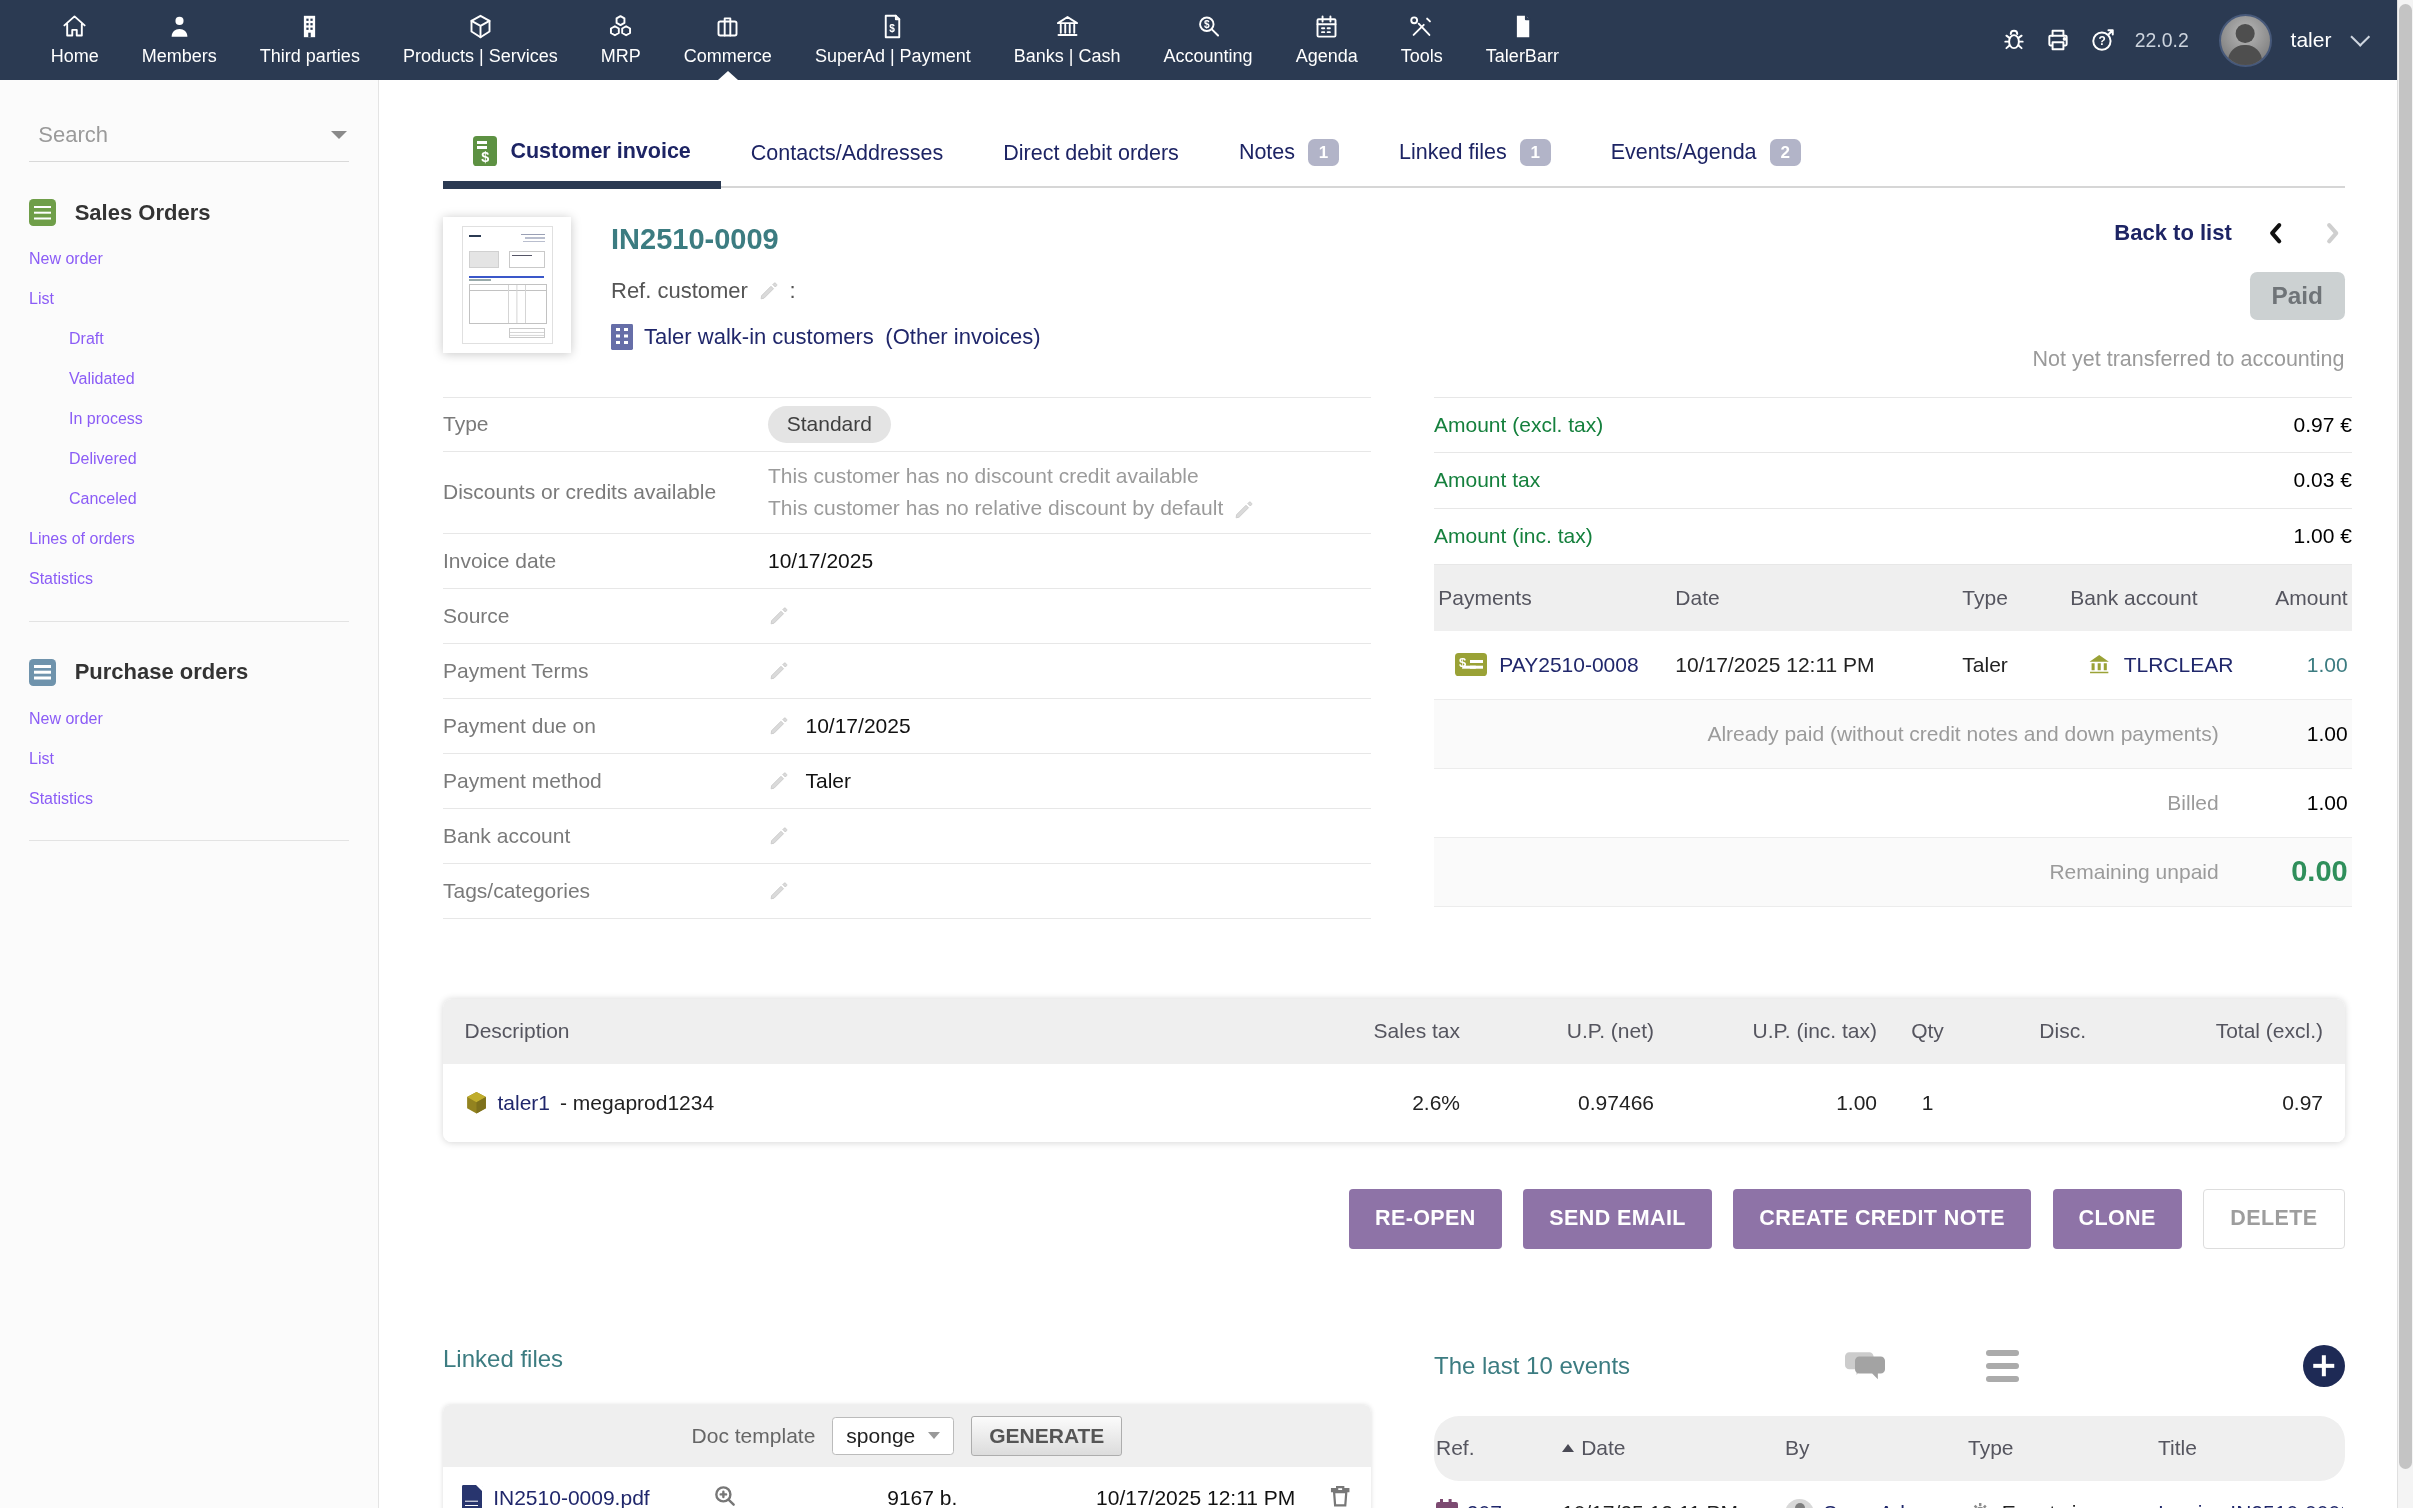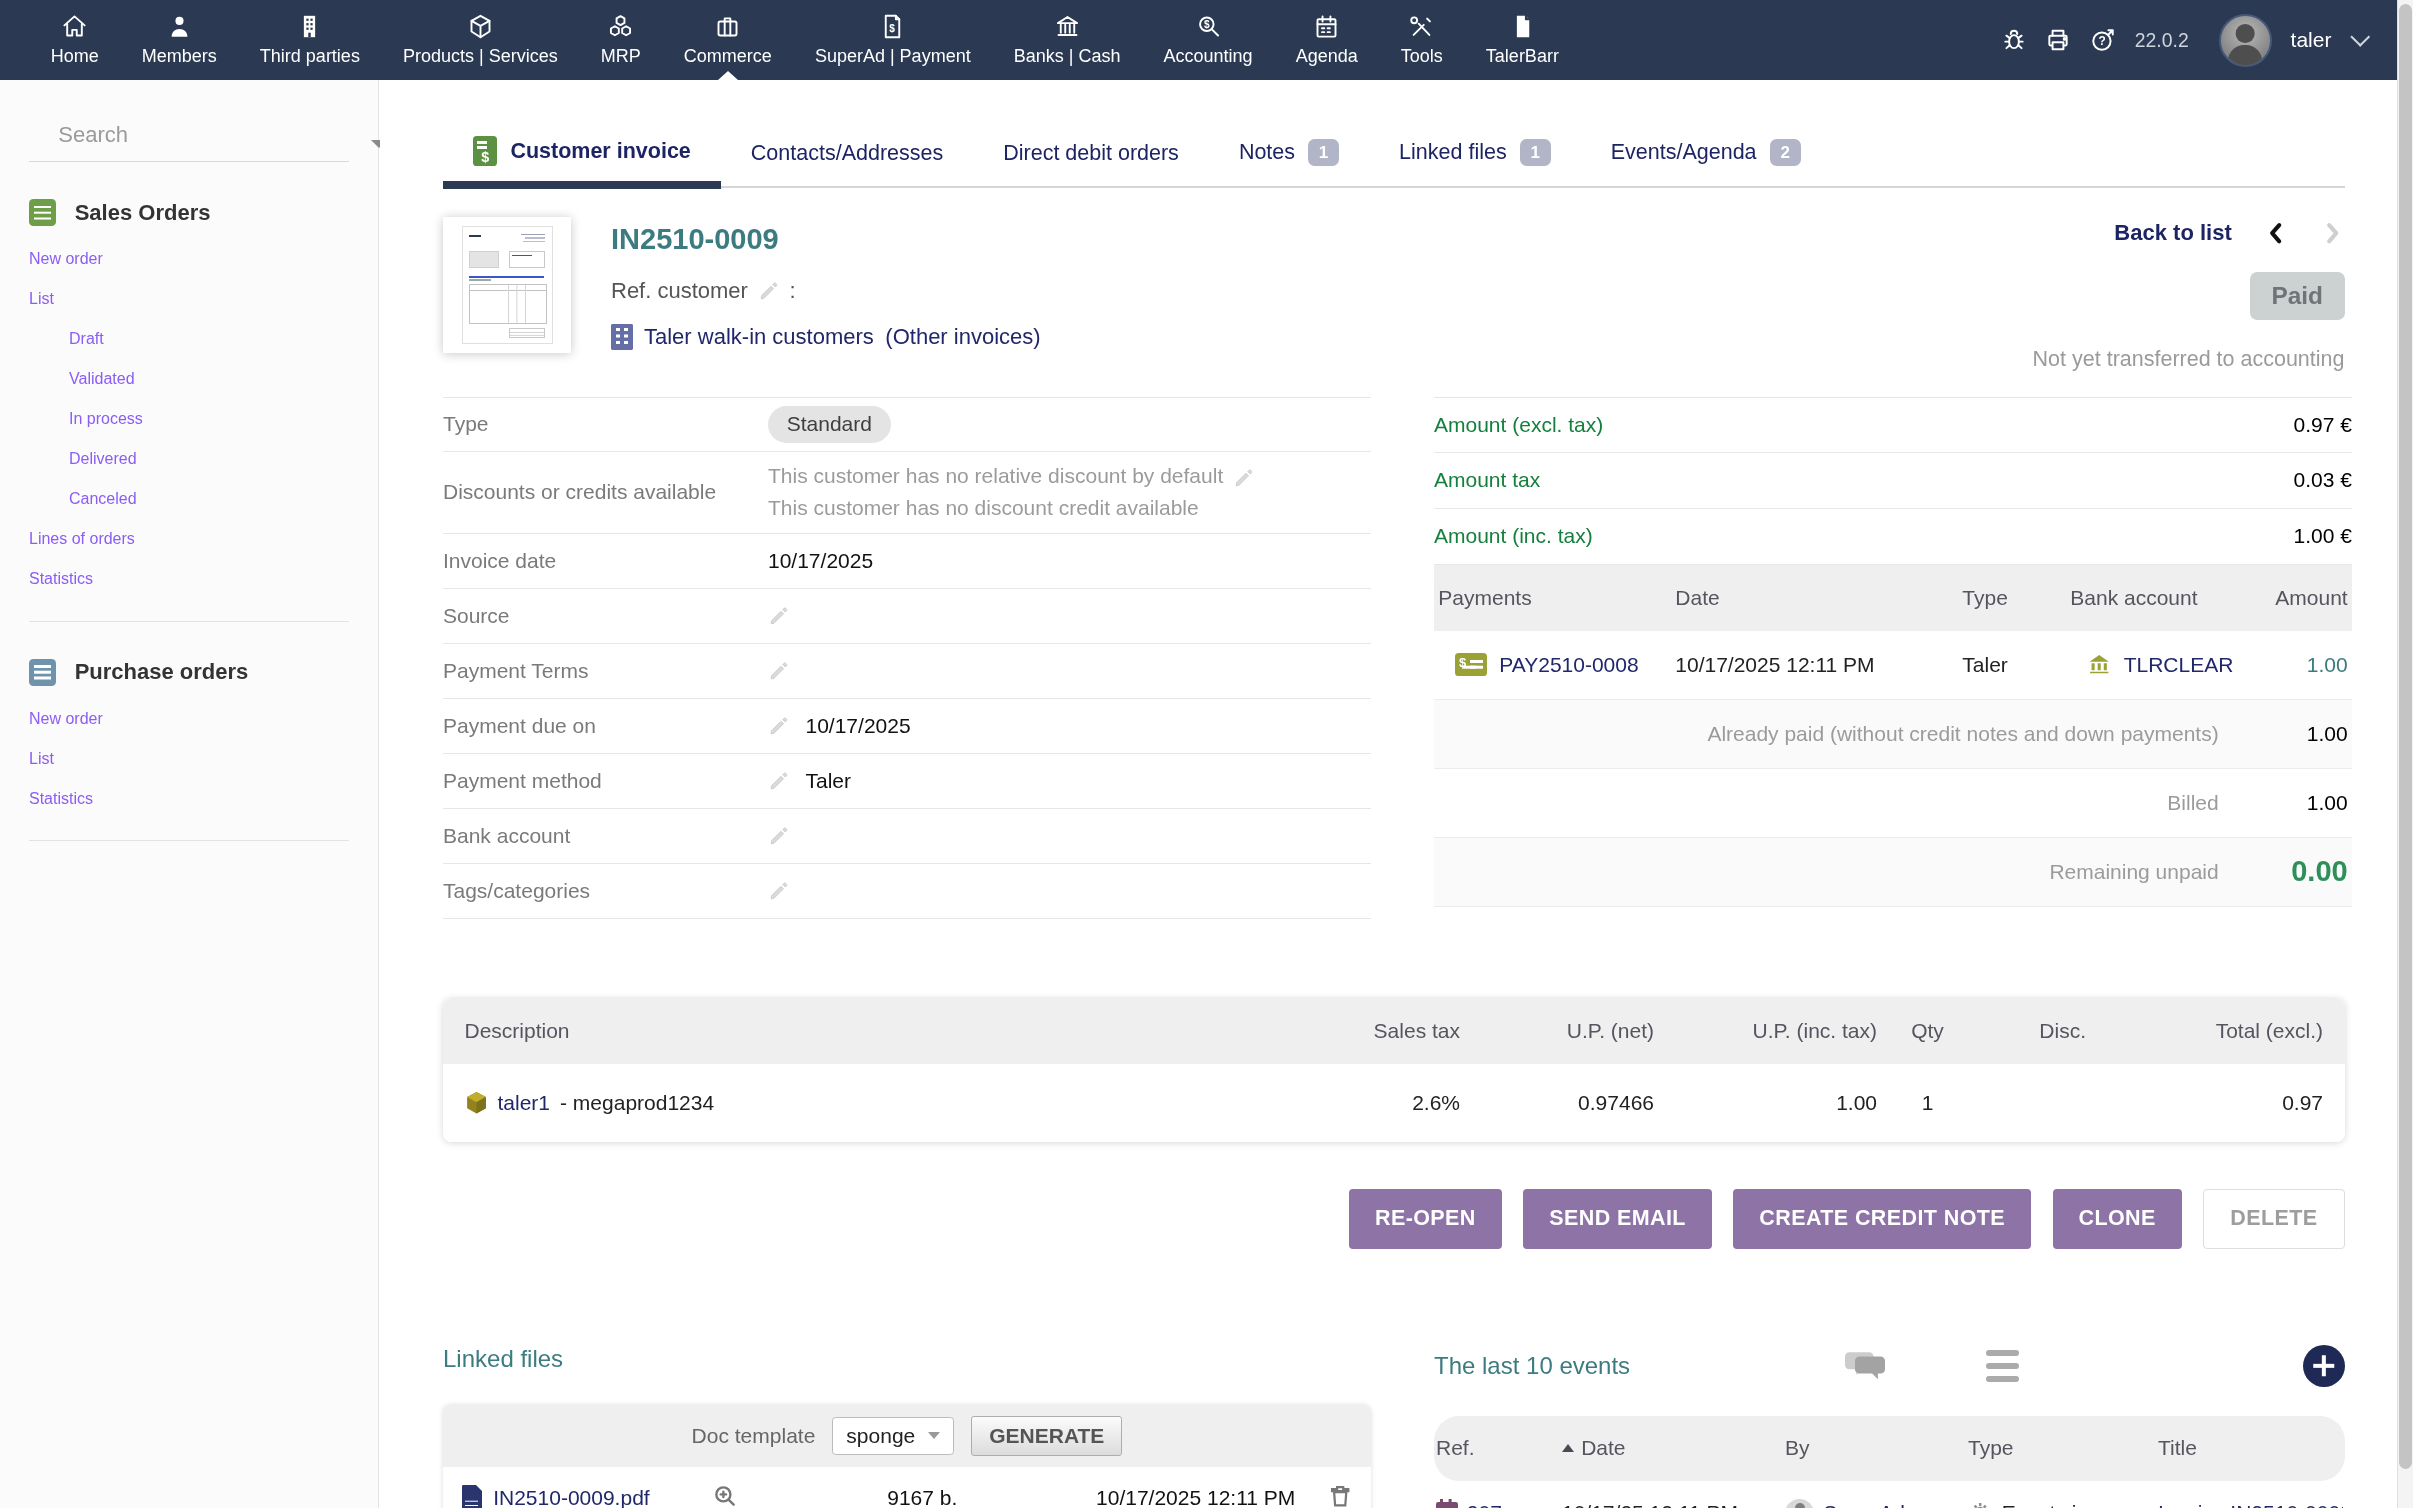--- a/index.html
+++ b/index.html
@@ -35,21 +35,21 @@
 
   
   .scrollbar { position:absolute; top:0; right:0; width:16.5px; height:1508px;
     background:#f4f4f4; border-left:0.7px solid #e0e0e0; z-index:9; }
   .scroll-thumb { position:absolute; top:4.3px; left:1.4px; width:13px; height:1465px;
     background:#c4c4c4; border-radius:7.2px; }
 
   
   .sidebar { position:absolute; top:80px; left:0; width:379px; bottom:0;
     background:#fbfbfb; border-right:0.7px solid #e4e4e4; padding:32px 29px 0 29px; }
-  .search-box { display:flex; align-items:flex-end; gap:25px; border-bottom:1.4px solid #d9d9d9;
+  .search-box { display:flex; align-items:center; gap:5px; border-bottom:1.4px solid #d9d9d9;
     padding:10px 4.3px 13px 4.3px; }
   .search-box svg { width:24.4px; height:24.4px; stroke:#8a8a8a; fill:none; stroke-width:2.4; }
   .search-box input { border:none; outline:none; background:transparent; flex:1;
     font-size:22px; color:#444; font-family:"Liberation Sans", sans-serif; }
   .search-box input::placeholder { color:#9a9a9a; }
   .search-caret { width:0; height:0; border-left:8px solid transparent;
     border-right:8px solid transparent; border-top:8.6px solid #8a8a8a; }
   .menu-section-title { display:flex; align-items:center; gap:18.7px; margin-top:37px;
     font-size:22px; font-weight:bold; color:#333; }
   .doc-icon { width:27px; height:27px; border-radius:4.3px; position:relative; flex:0 0 auto; }
@@ -492,29 +492,29 @@
       <div class="frow">
         <div class="flabel">Type</div>
         <div class="fvalue">
             <span class="pill">Standard</span>
           </div>
       </div>
       <div class="frow">
         <div class="flabel">Discounts or credits available</div>
         <div class="note2">
           <div class="nline">
+              <span>This customer has no discount credit available</span>
+            </div>
+          <div class="nline">
             <span>This customer has no relative discount by default</span>
             <span class="pencil"><svg viewBox="0 0 24 24">
                   <path d="M4 17.5 14.5 7l2.8 2.8L6.8 20.3 3.5 21z"></path>
                   <path d="M16.5 5l2.8 2.8 1.2-1.2c.6-.6.6-1.6 0-2.2l-.6-.6c-.6-.6-1.6-.6-2.2 0z"></path>
                 </svg></span>
           </div>
-          <div class="nline">
-              <span>This customer has no discount credit available</span>
-            </div>
         </div>
       </div>
       <div class="frow">
         <div class="flabel">Invoice date</div>
         <div class="fvalue">
             <span>10/17/2025</span>
           </div>
       </div>
       <div class="frow">
         <div class="flabel">Source</div>

